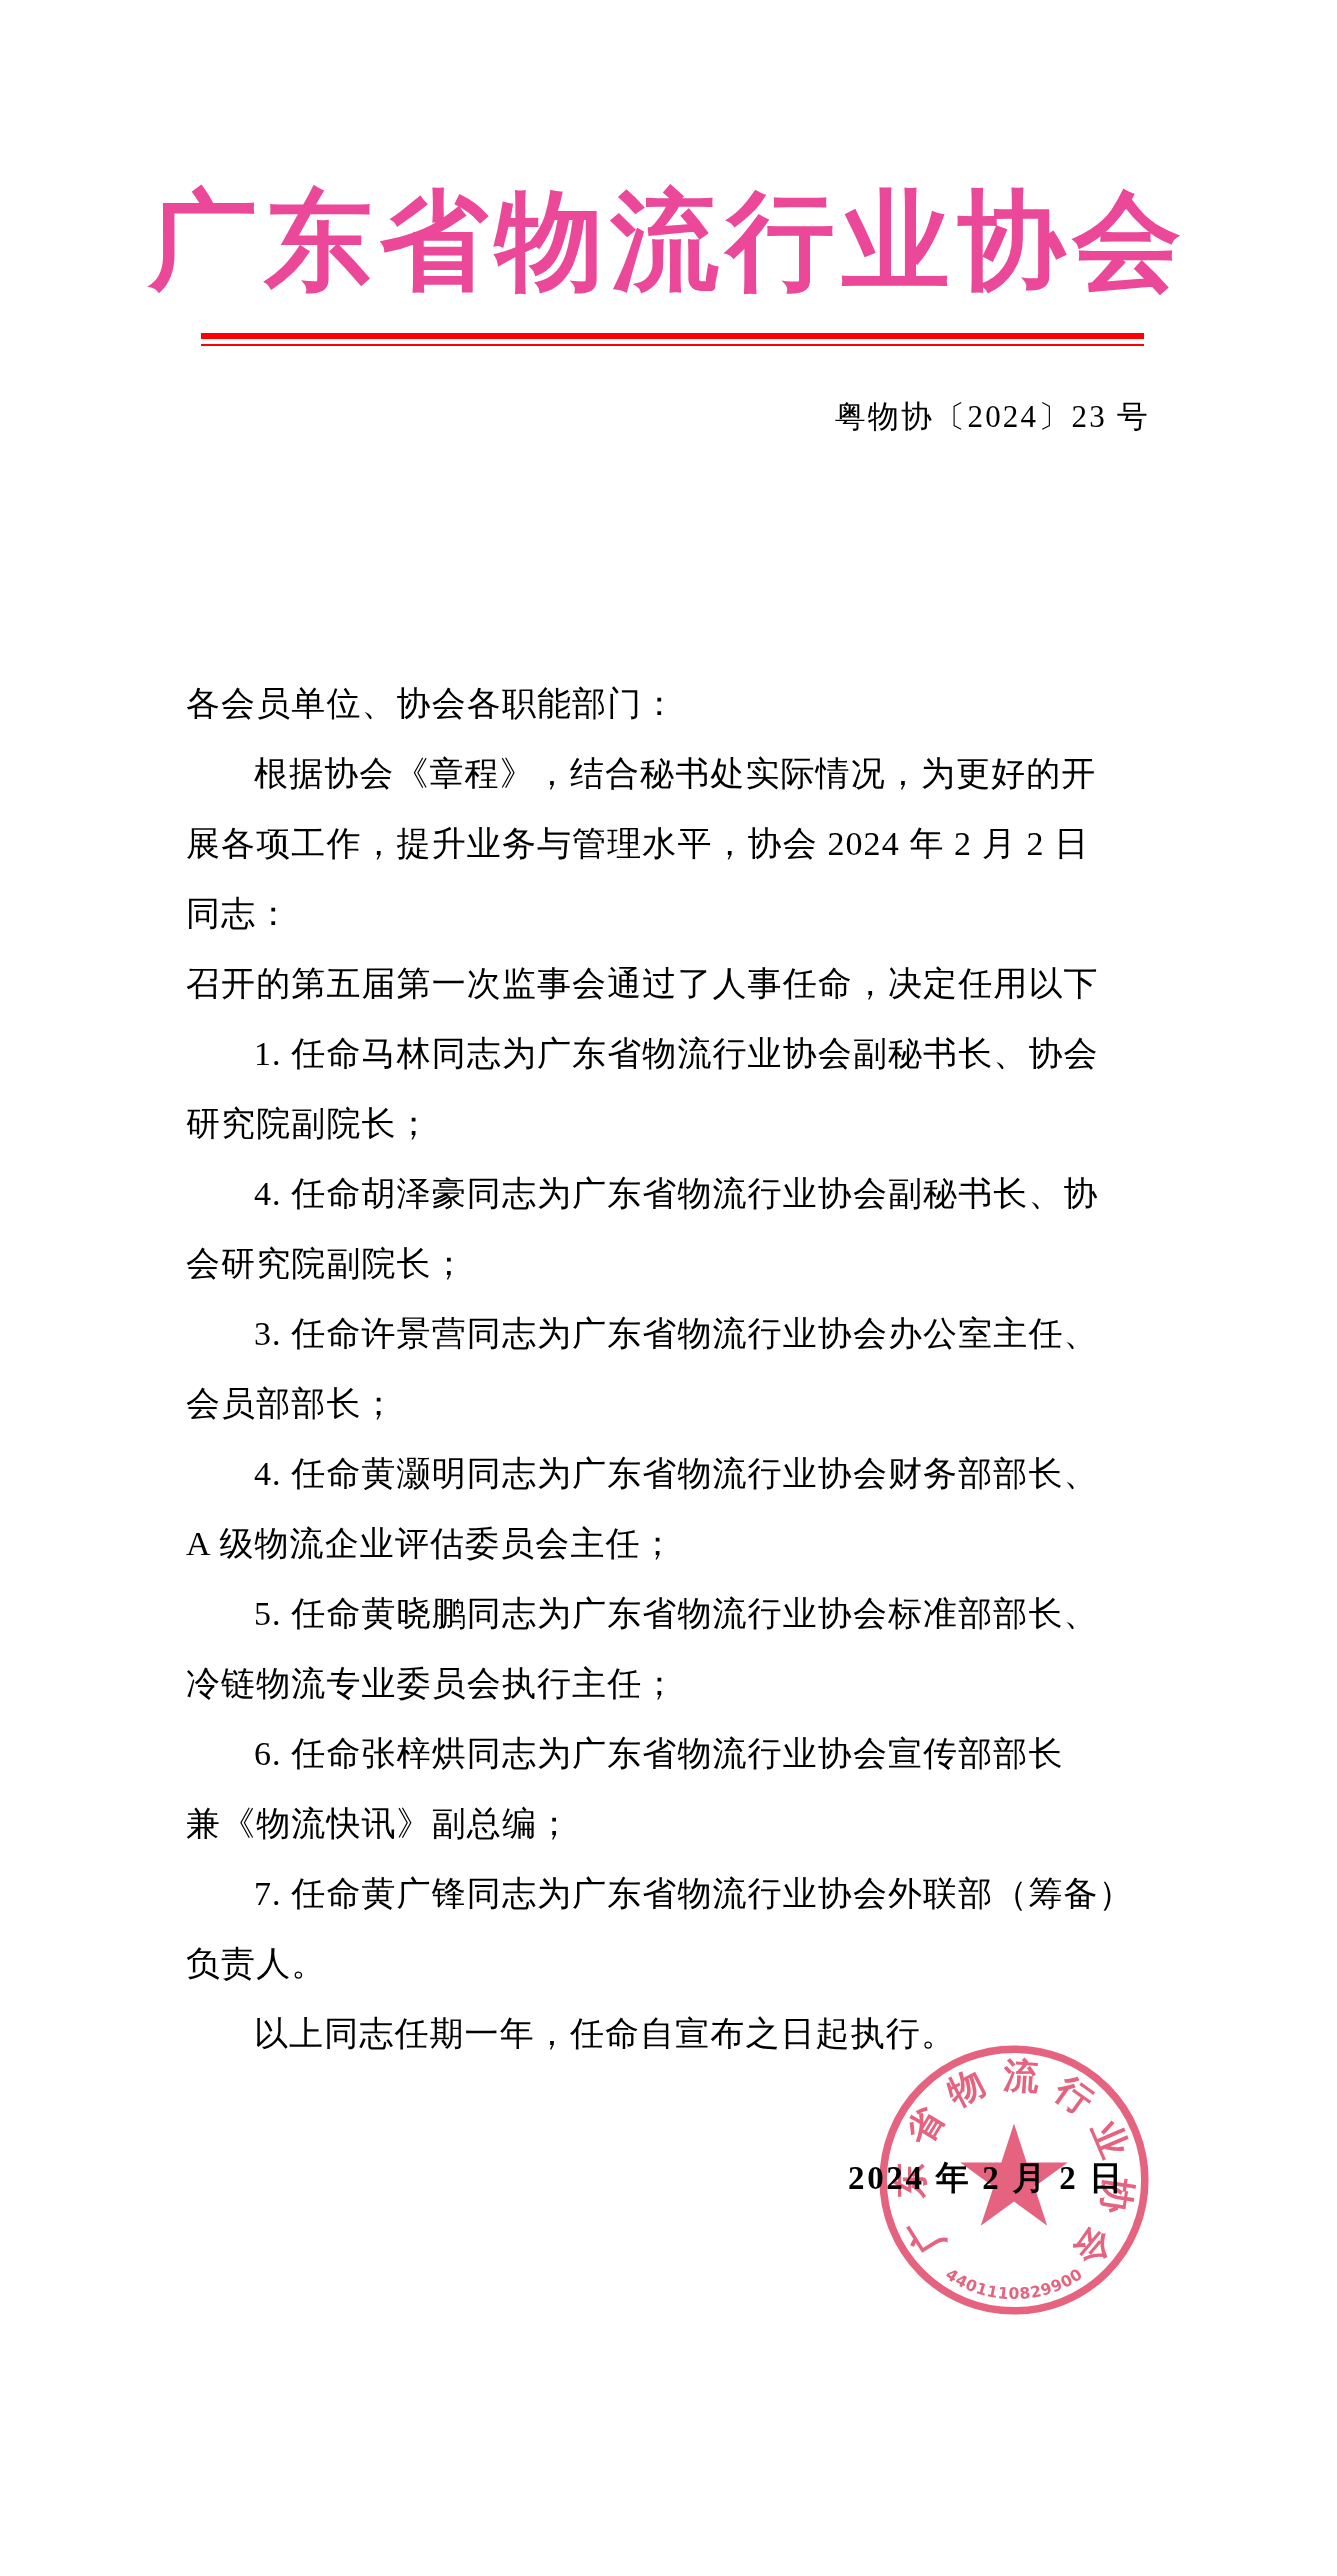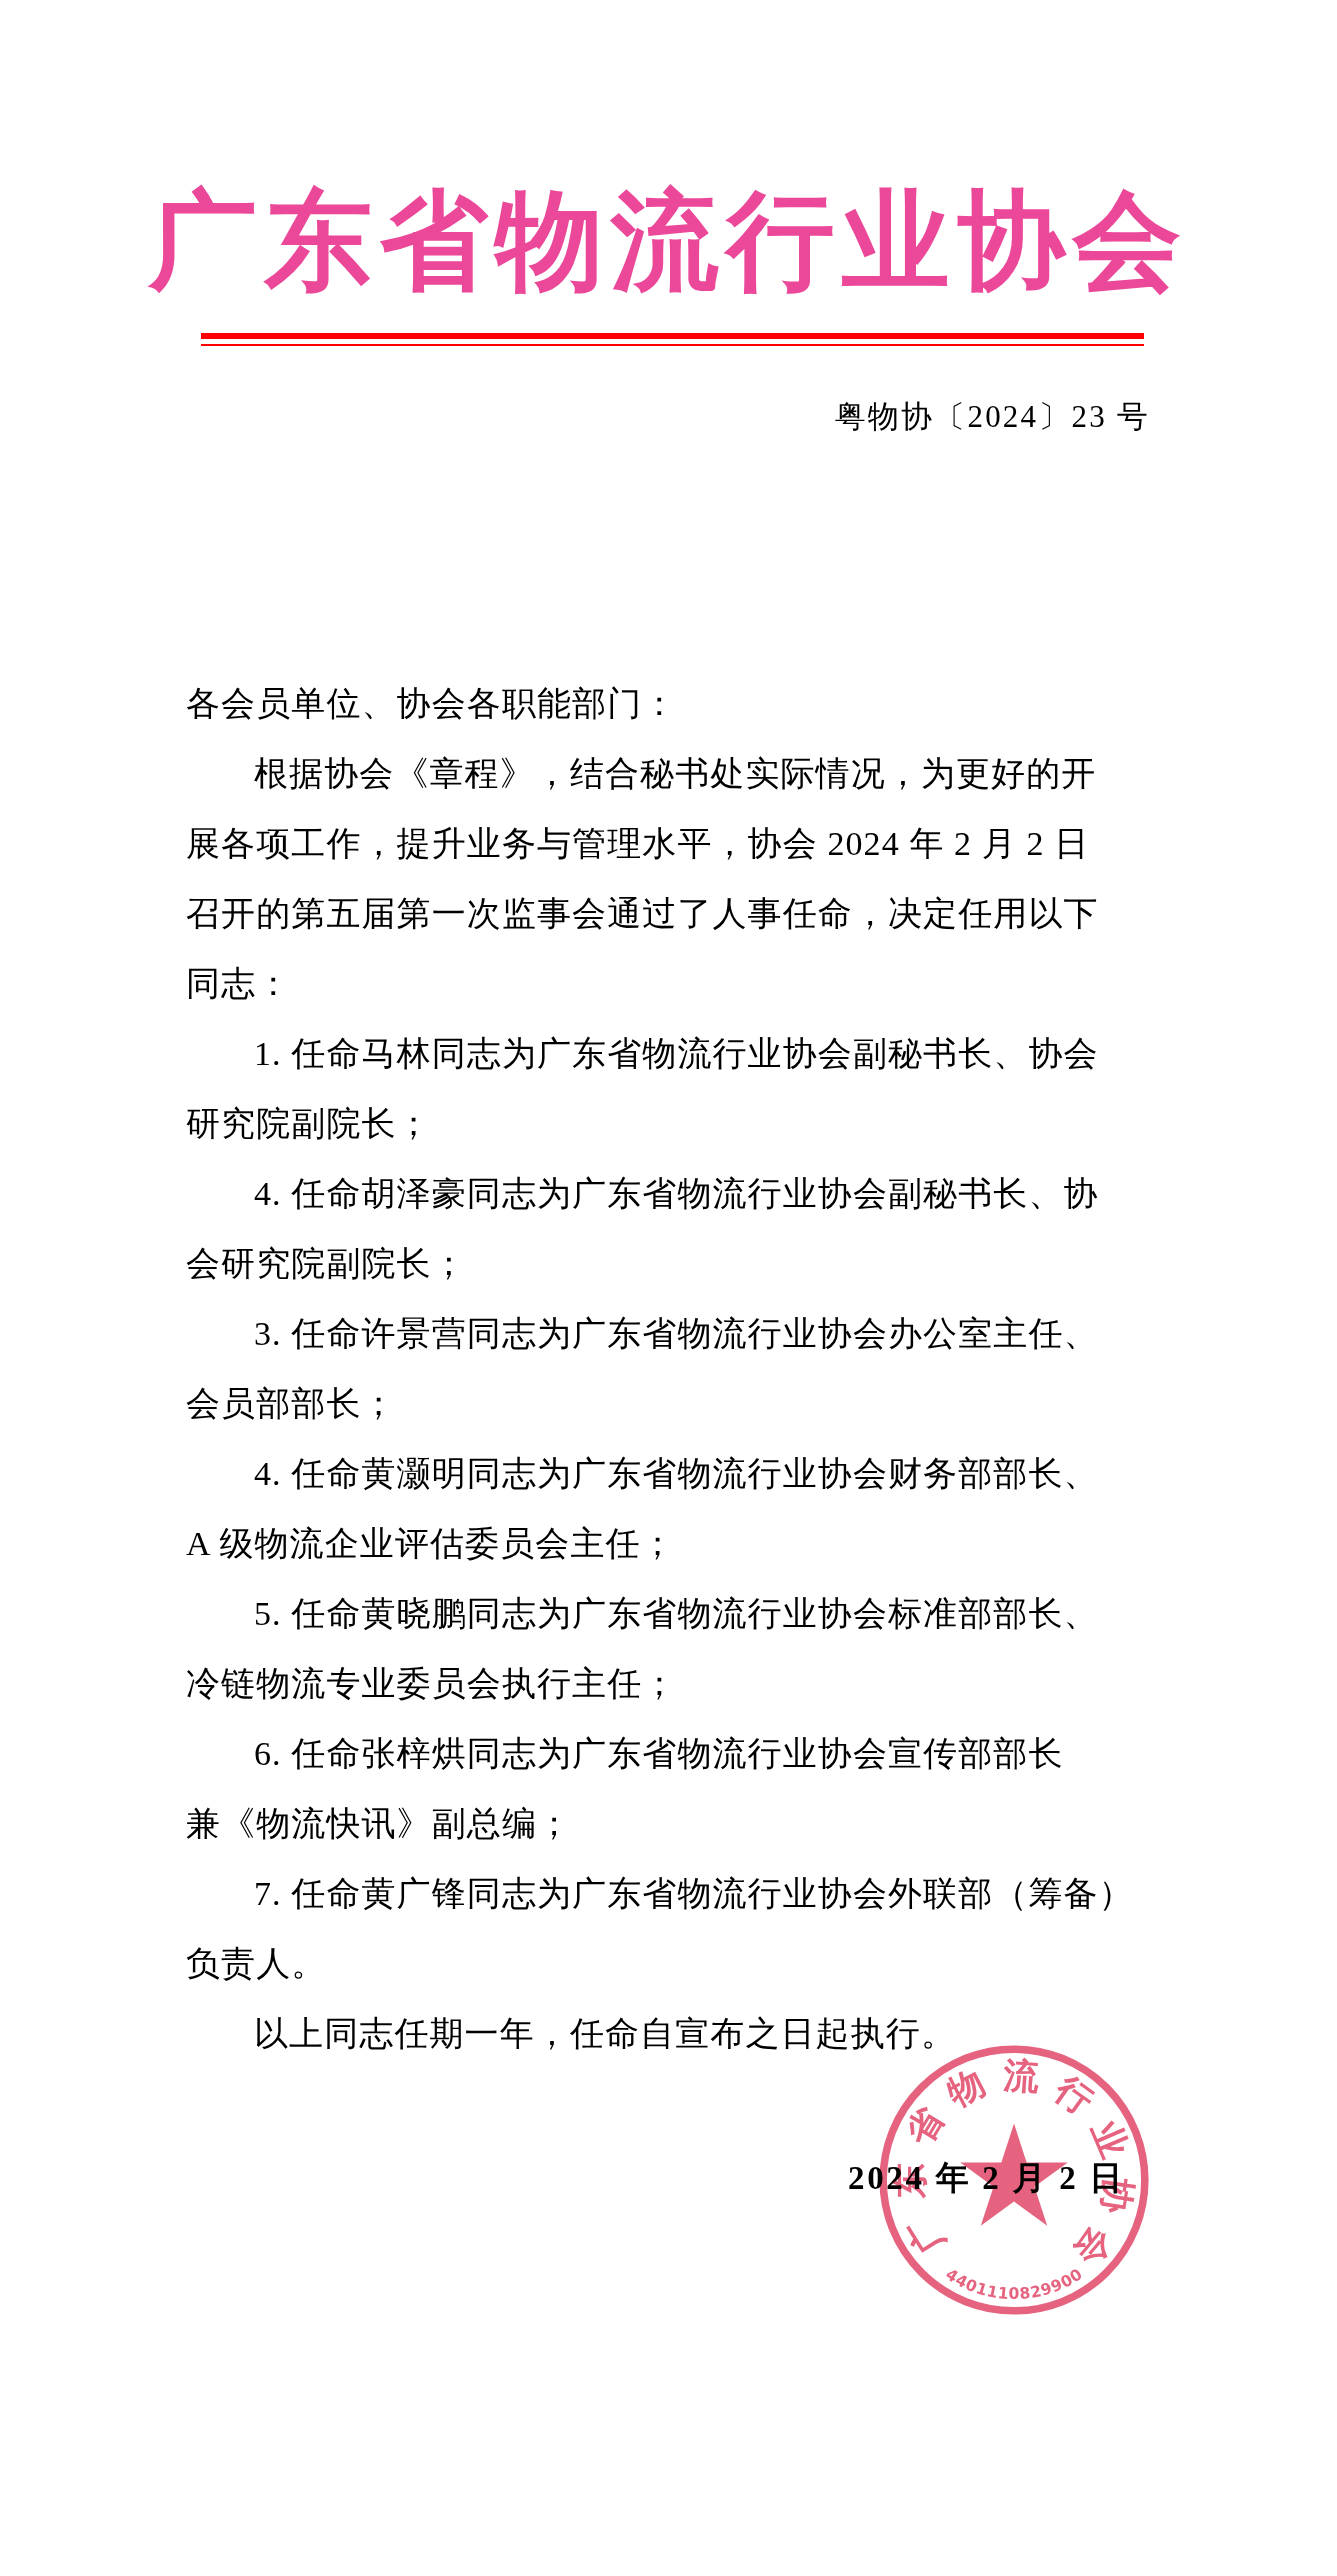--- a/index.html
+++ b/index.html
@@ -81,22 +81,22 @@
   <div class="rule-thick" style="background: rgb(254, 0, 0);"></div>
   <div class="rule-thin" style="background: rgb(254, 0, 0);"></div>
 
   <div class="doc-number">粤物协〔2024〕23 号</div>
 
 
   <div class="doc-body">
       <div class="body-line">各会员单位、协会各职能部门：</div>
       <div class="body-line indent">根据协会《章程》，结合秘书处实际情况，为更好的开</div>
       <div class="body-line">展各项工作，提升业务与管理水平，协会 2024 年 2 月 2 日</div>
+      <div class="body-line">同志：</div>
       <div class="body-line">召开的第五届第一次监事会通过了人事任命，决定任用以下</div>
-      <div class="body-line">同志：</div>
       <div class="body-line indent">1. 任命马林同志为广东省物流行业协会副秘书长、协会</div>
       <div class="body-line">研究院副院长；</div>
       <div class="body-line indent">4. 任命胡泽豪同志为广东省物流行业协会副秘书长、协</div>
       <div class="body-line">会研究院副院长；</div>
       <div class="body-line indent">3. 任命许景营同志为广东省物流行业协会办公室主任、</div>
       <div class="body-line">会员部部长；</div>
       <div class="body-line indent">4. 任命黄灏明同志为广东省物流行业协会财务部部长、</div>
       <div class="body-line">A 级物流企业评估委员会主任；</div>
       <div class="body-line indent">5. 任命黄晓鹏同志为广东省物流行业协会标准部部长、</div>
       <div class="body-line">冷链物流专业委员会执行主任；</div>

